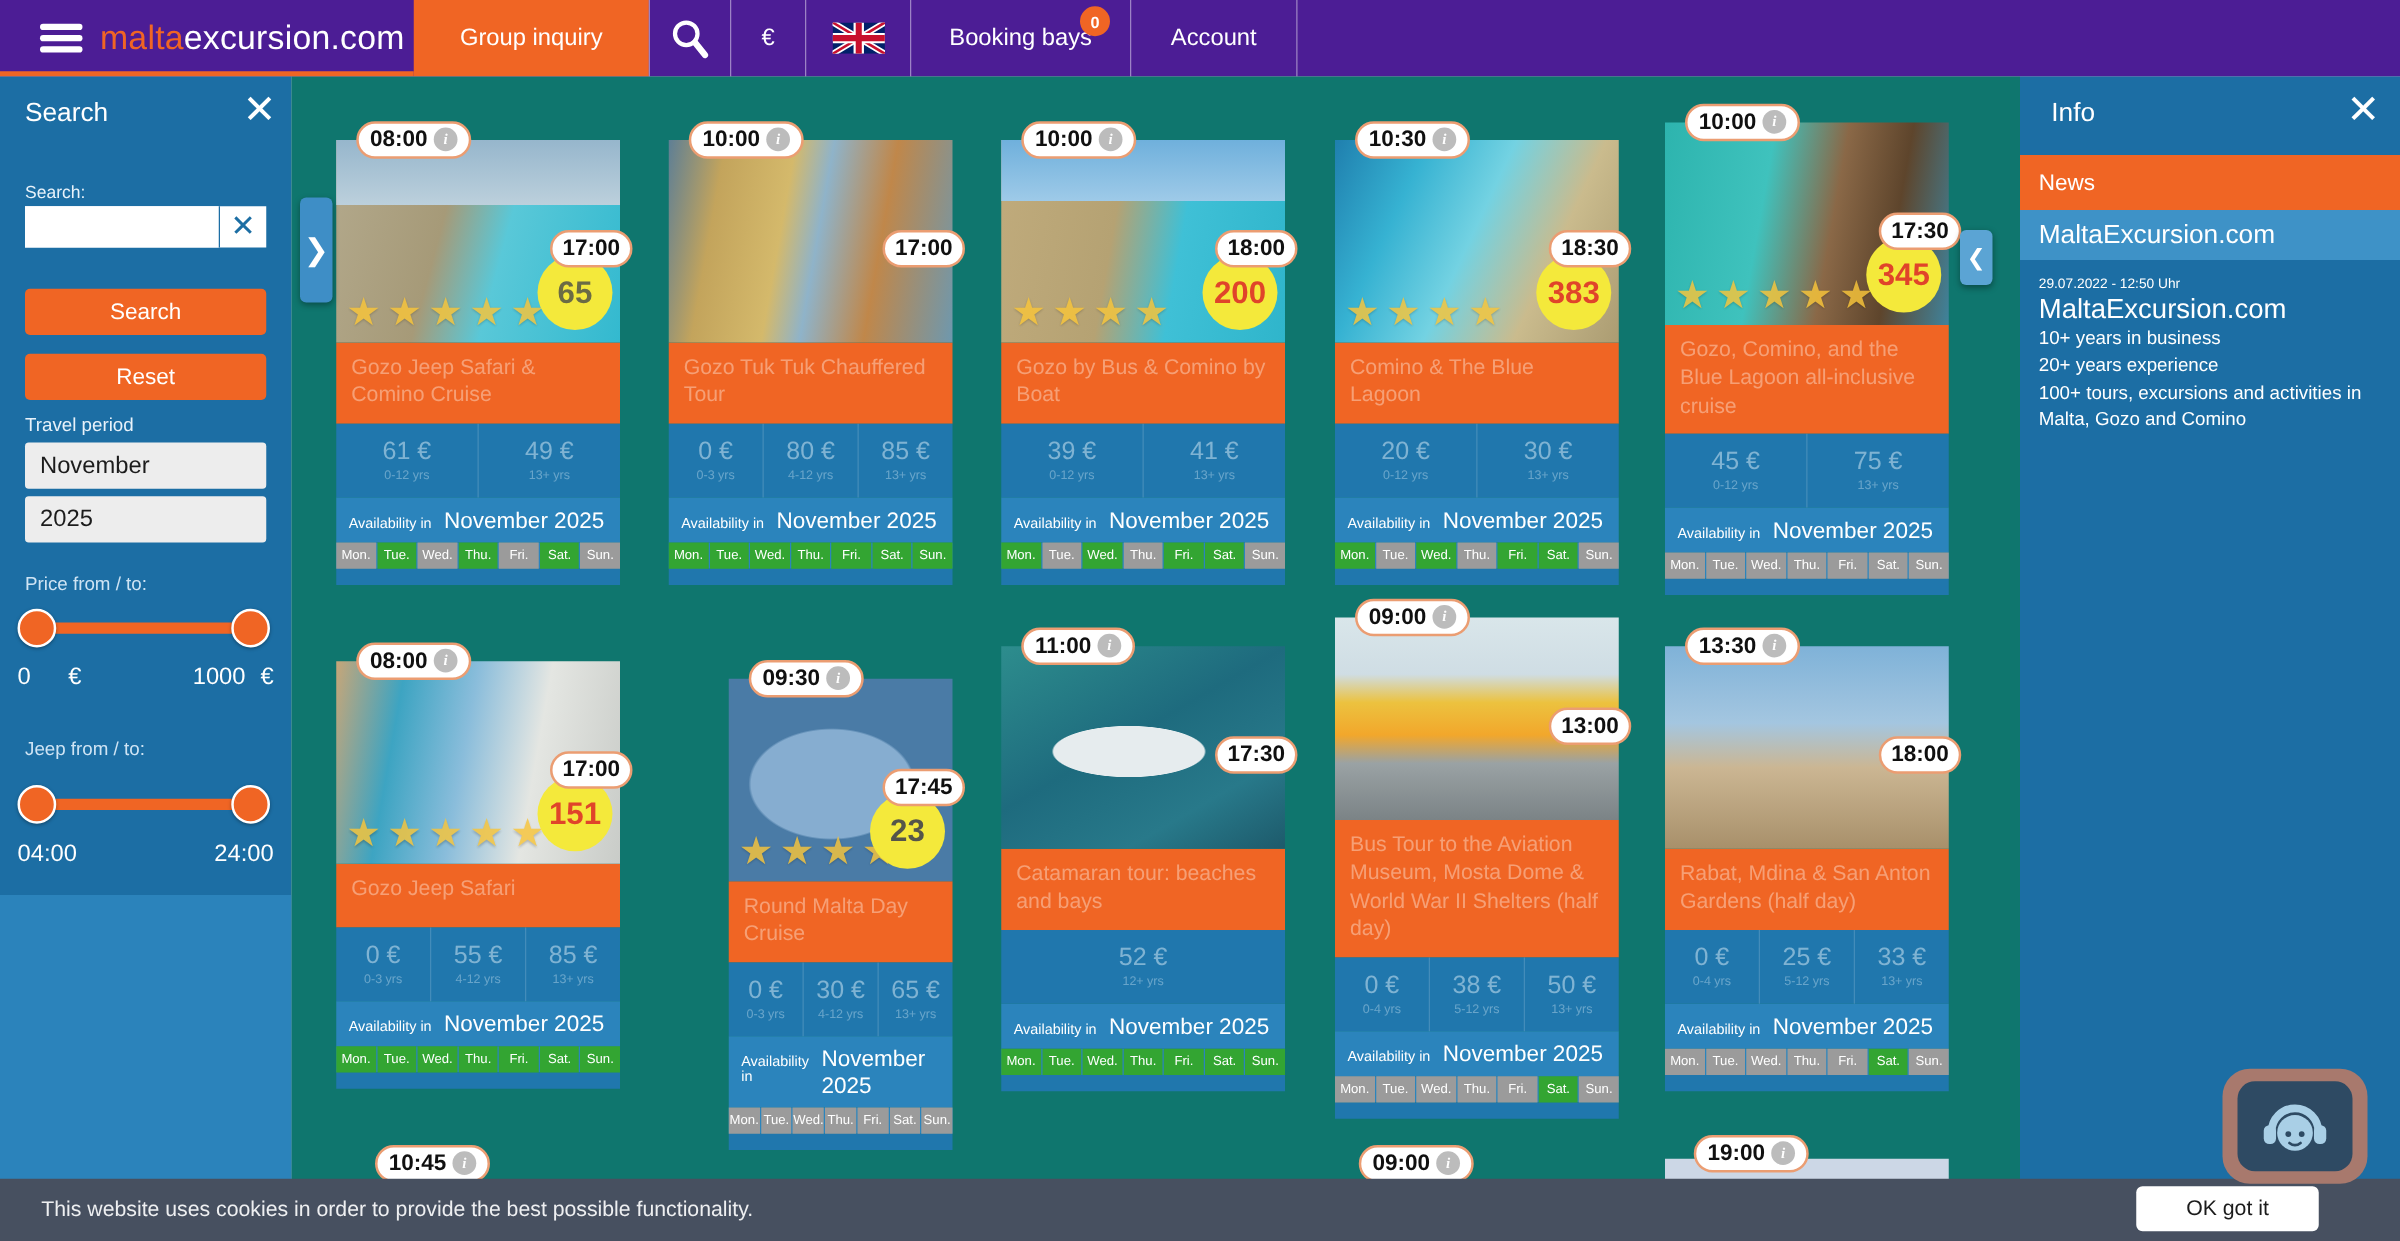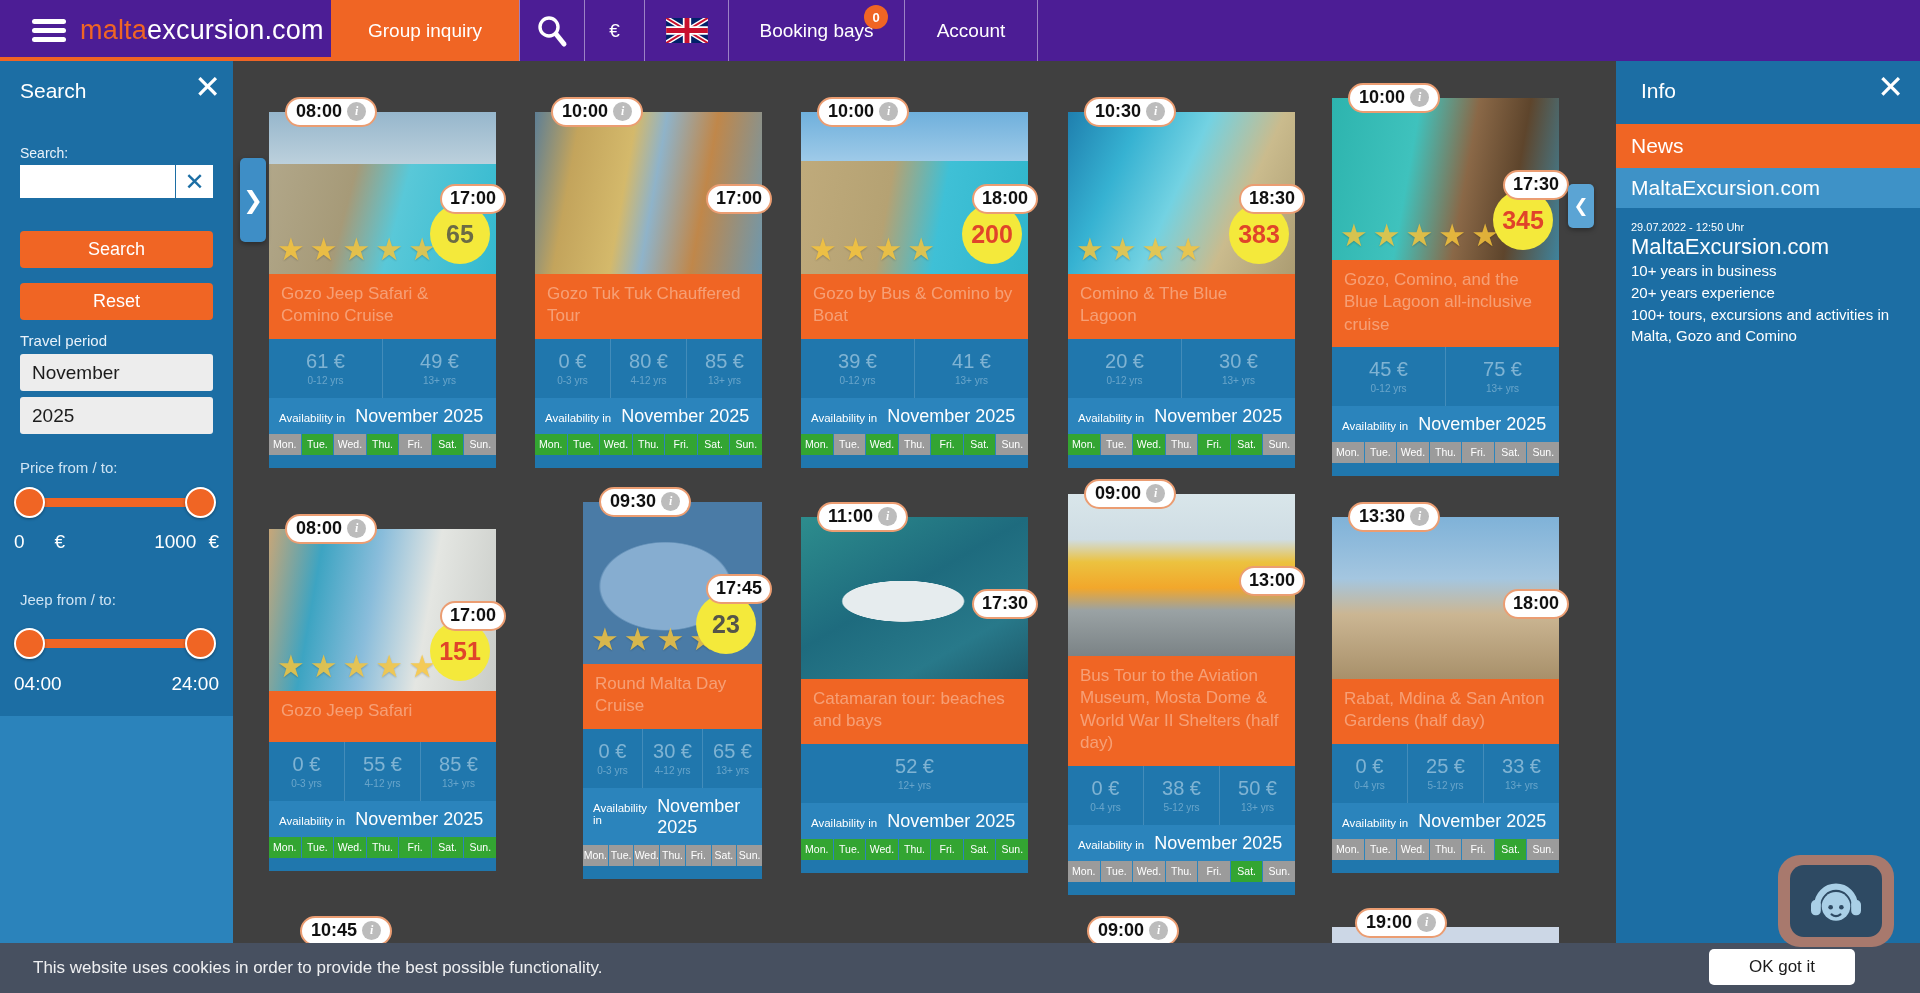--- a/index.html
+++ b/index.html
@@ -62,21 +62,21 @@
 
   
   .chev { position:absolute; background:#3e8ec6; color:#fff; border-radius:5px;
     display:flex; align-items:center; justify-content:center; cursor:pointer;
     box-shadow:0 2px 5px rgba(0,0,0,.35); z-index:35; }
   .chev-left { left:240px; top:158px; width:26px; height:84px; font-size:24px; }
   .chev-right { left:1568px; top:184px; width:26px; height:44px; font-size:18px; background:#5ba4d4; }
 
   
   .main { position:absolute; left:233px; top:61px; width:1383px; bottom:0;
-    background:#404040; z-index:1; }
+    background:#0f766e; z-index:1; }
   .card { position:absolute; width:227px; }
   .imgwrap { position:relative; height:162px; }
   .img { position:absolute; inset:0; }
   .pill { display:inline-flex; align-items:center; gap:5px; background:#fff;
     border:2px solid #eb9d72; border-radius:17px; padding:2px 9px; font-size:18px;
     font-weight:700; color:#101010; line-height:1.2; white-space:nowrap; }
   .pill.start { position:absolute; left:16px; top:-15px; z-index:3; cursor:pointer; }
   .pill.end { position:absolute; right:-10px; top:72px; z-index:3; padding:2px 8px; }
   .info-dot { width:19px; height:19px; border-radius:50%; background:#bcbcbc; color:#fff;
     font:italic 700 12px "Liberation Serif",serif; display:flex; align-items:center;
@@ -120,21 +120,21 @@
   .img-c10 { background:linear-gradient(to bottom,#7fb2d8 0%,#a4c6e0 38%,#cbb693 60%,#a8906a 100%); }
   .img-row3 { background:#ccd7e6; }
 
   
   .infobar { position:absolute; left:1616px; top:61px; width:304px; bottom:0;
     background:#1c6ea4; z-index:30; color:#fff; }
   .info-title { position:absolute; left:25px; top:18px; font-size:21px; }
   .info-close { position:absolute; right:16px; top:10px; font-size:32px; font-weight:700;
     cursor:pointer; line-height:1; }
   .info-news { position:absolute; left:0; top:63px; width:100%; height:44px; background:#f06524;
-    display:flex; align-items:center; padding-left:15px; font-size:21px; cursor:pointer; }
+    display:flex; align-items:center; padding-left:15px; font-size:18px; cursor:pointer; }
   .info-site { position:absolute; left:0; top:107px; width:100%; height:40px; background:#3e92c7;
     display:flex; align-items:center; padding-left:15px; font-size:21px; cursor:pointer; }
   .info-article { position:absolute; left:15px; top:160px; width:278px; }
   .info-date { font-size:11px; }
   .info-head { font-size:22px; margin-top:1px; }
   .info-line { font-size:15px; line-height:1.45; }
 
   
   .cookiebar { position:absolute; left:0; top:943px; width:1920px; height:50px;
     background:#475060; z-index:50; }
@@ -466,21 +466,21 @@
             <span class="chip on">Mon.</span>
             <span class="chip on">Tue.</span>
             <span class="chip on">Wed.</span>
             <span class="chip on">Thu.</span>
             <span class="chip on">Fri.</span>
             <span class="chip on">Sat.</span>
             <span class="chip on">Sun.</span>
           </div>
     <div class="strip"></div>
   </article>
-        <article class="card" style="left: 302px; top: 441px; padding-left: 48px;">
+        <article class="card" style="left: 302px; top: 482px; padding-left: 48px;">
     <div class="imgwrap">
       <div class="img img-c7"></div>
       <div class="pill start">
         <span>09:30</span>
         <span class="info-dot">i</span>
       </div>
       <div class="pill end">
         <span>17:45</span>
       </div>
       <div class="stars">★★★★</div>

